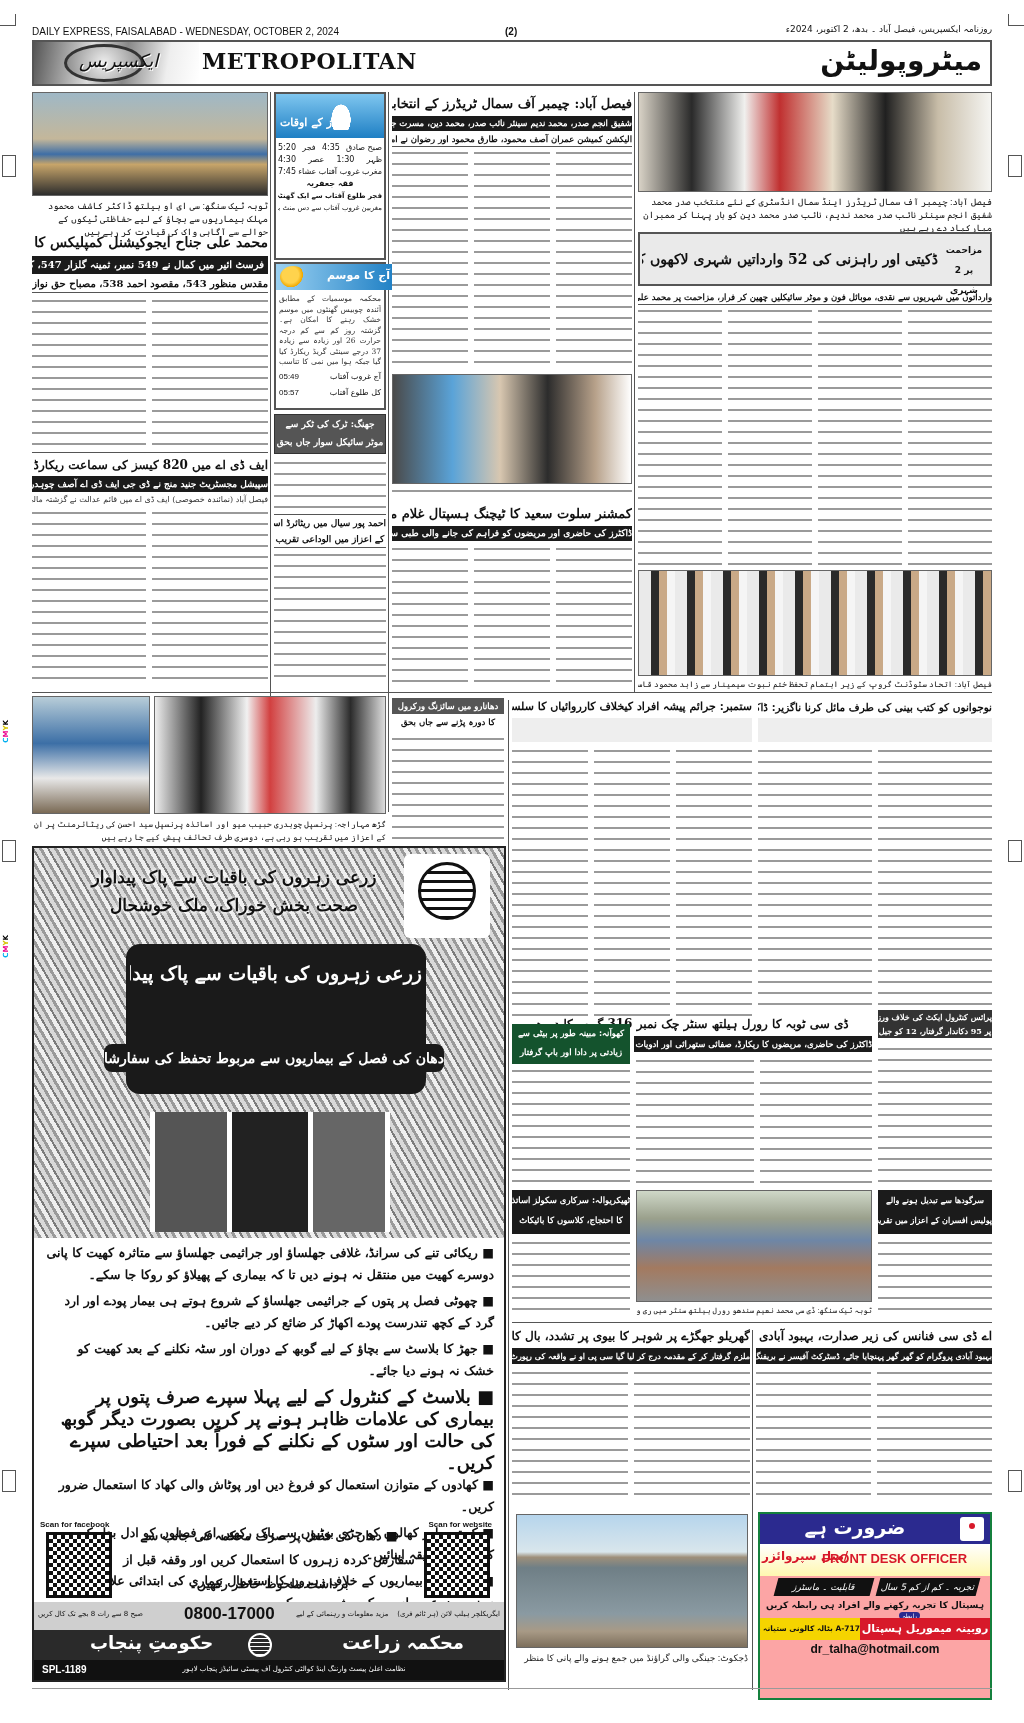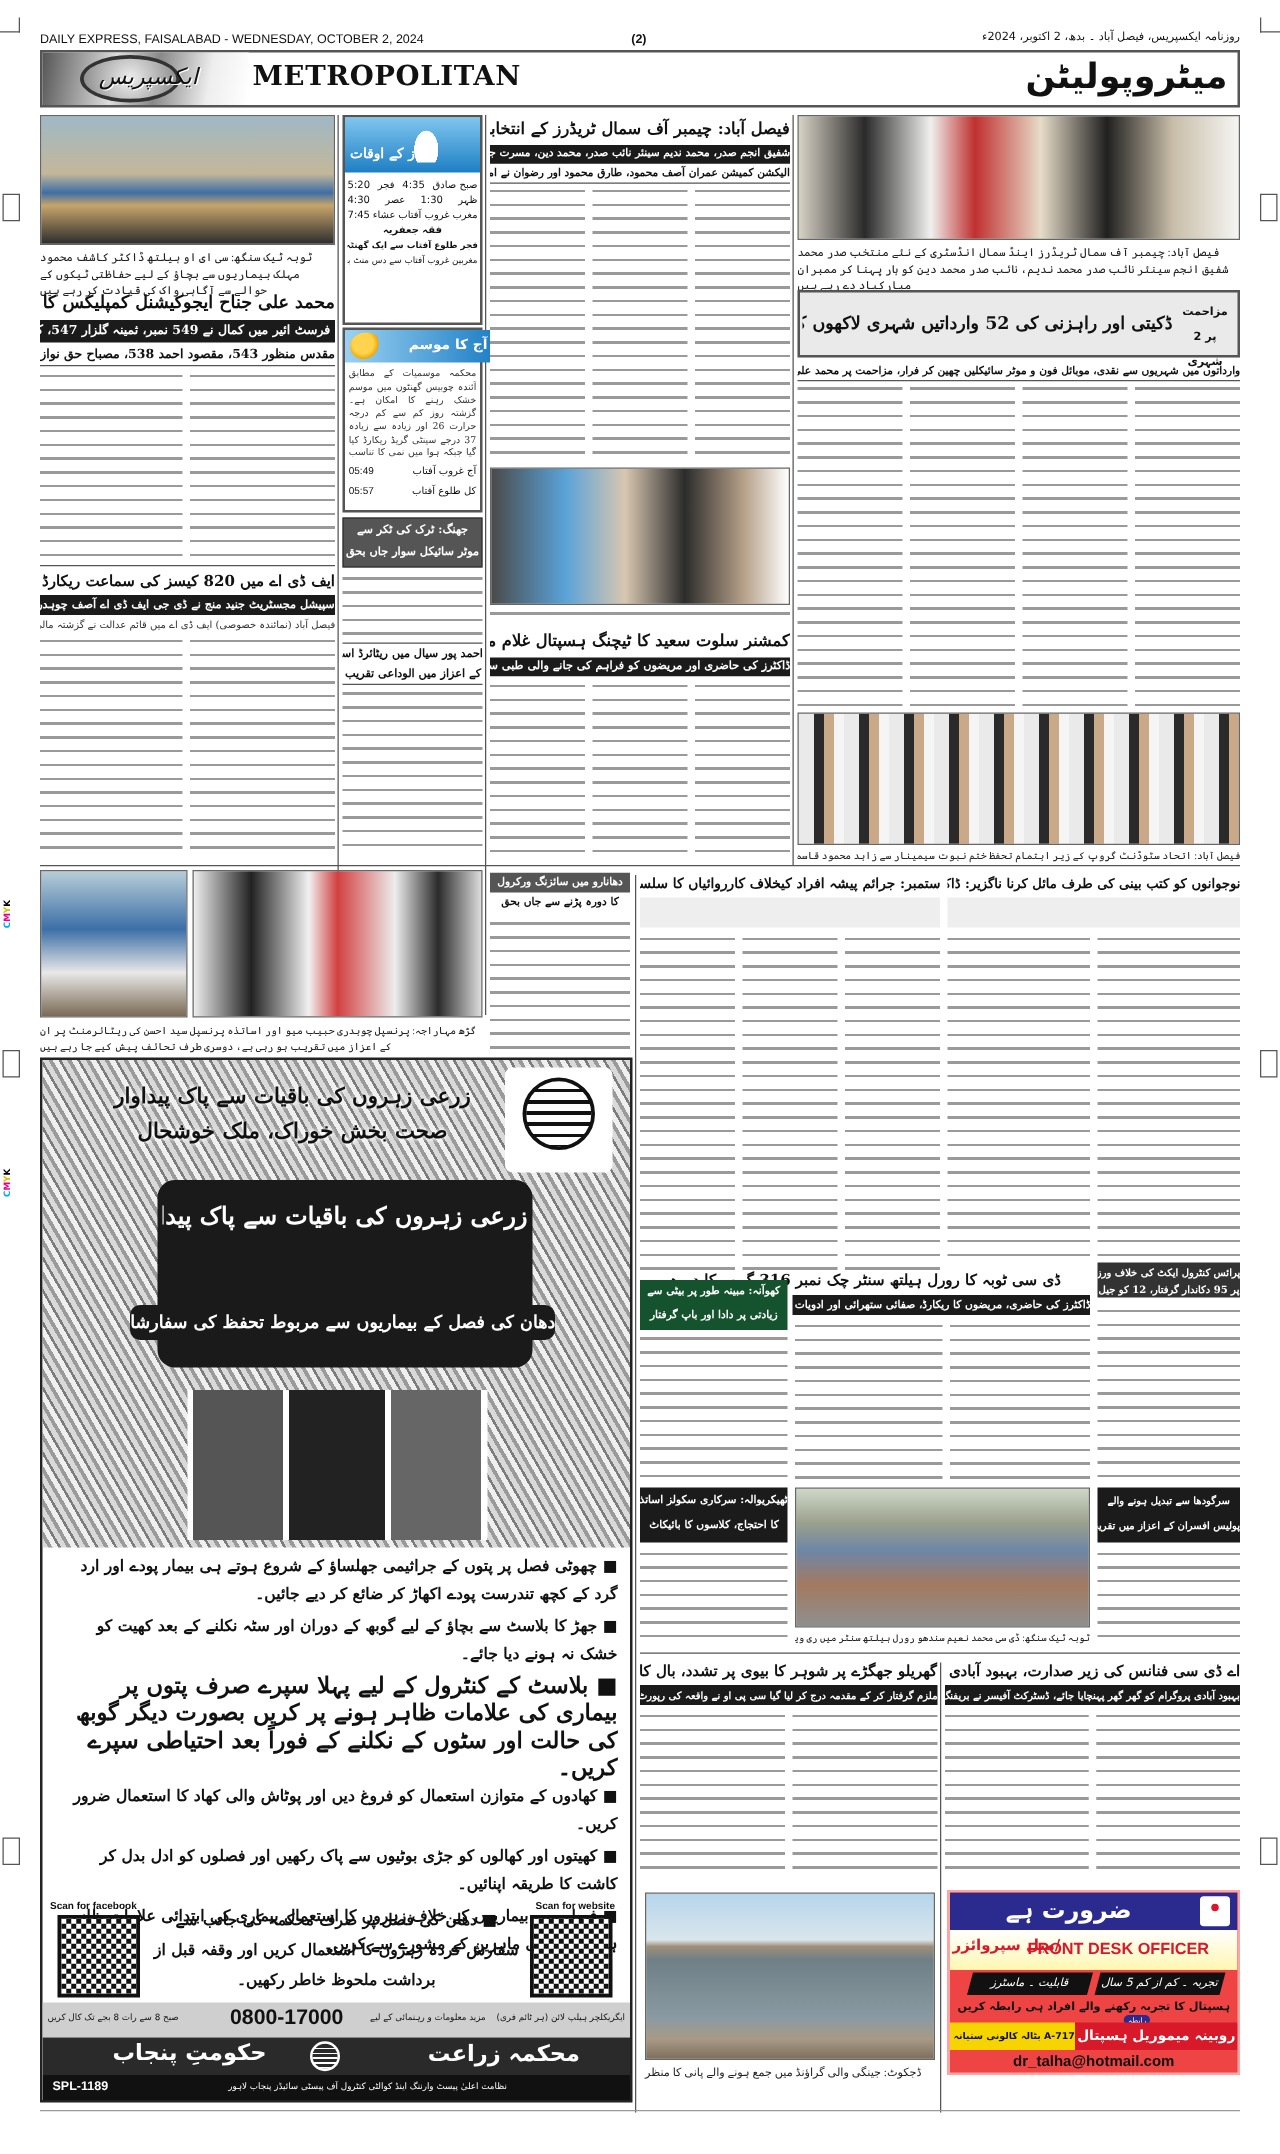--- a/index.html
+++ b/index.html
@@ -4,21 +4,21 @@
 <style>
 *{box-sizing:border-box;margin:0;padding:0}
 body{width:1024px;height:1723px;background:#fff;position:relative;overflow:hidden;font-family:"DejaVu Sans",sans-serif;color:#111}
 .abs{position:absolute}
 .rtl{direction:rtl;text-align:right}
 .txt{font-family:"DejaVu Serif",serif;font-size:8px;line-height:11px;color:#333;direction:rtl;text-align:justify;overflow:hidden}
 .txt.lines{background:repeating-linear-gradient(to bottom,#fff 0 4px,#9a9a9a 4px 6px,#fff 6px 11px)}
 .photo{background:linear-gradient(135deg,#8a9aa8,#c9b7a3 40%,#6d7c8a 70%,#b8a590);border:1px solid #666}
 .headline{font-family:"DejaVu Serif",serif;font-weight:bold;direction:rtl;text-align:center;white-space:nowrap;overflow:hidden}
 .darkbar{background:#1b1b1b;color:#fff}
-.caption{font-family:Liberation Serif, serif;font-size:9px;line-height:13px;direction:rtl;text-align:left;color:#222}
+.caption{font-family:Liberation Sans, sans-serif;font-size:9px;line-height:13px;direction:rtl;text-align:right;color:#222}
 .vline{position:absolute;width:1px;background:#555}
 .hline{position:absolute;height:1px;background:#555}
 .mark{position:absolute;border:1px solid #555}
 </style>
 </head>
 <body>
 
 <div class="mark" style="left:0;top:14px;width:16px;height:12px;border-left:none;border-top:none"></div>
 <div class="mark" style="right:0;top:14px;width:16px;height:12px;border-right:none;border-top:none"></div>
 <div class="mark" style="left:2px;top:155px;width:14px;height:22px"></div>
@@ -191,20 +191,21 @@
     <div class="abs" style="left:14px;top:8px;width:58px;height:58px;border:3px solid #111;border-radius:50%;background:repeating-linear-gradient(180deg,#fff 0 6px,#111 6px 9px)"></div>
   </div>
   <div class="abs headline" style="left:40px;top:16px;width:320px;font-size:17px;line-height:26px;color:#111;text-shadow:0 0 4px #fff,0 0 4px #fff">زرعی زہروں کی باقیات سے پاک پیداوار</div>
   <div class="abs headline" style="left:40px;top:44px;width:320px;font-size:17px;line-height:26px;color:#111;text-shadow:0 0 4px #fff,0 0 4px #fff">صحت بخش خوراک، ملک خوشحال</div>
   <div class="abs" style="left:92px;top:96px;width:300px;height:150px;background:#1a1a1a;border-radius:14px"></div>
   <div class="abs headline" style="left:96px;top:108px;width:292px;font-size:19px;line-height:34px;color:#fff">زرعی زہروں کی باقیات سے پاک پیداوار</div>
   <div class="abs headline" style="left:70px;top:196px;width:340px;font-size:14px;line-height:28px;color:#fff;background:#1a1a1a;border-radius:8px">دھان کی فصل کے بیماریوں سے مربوط تحفظ کی سفارشات</div>
   <div class="abs" style="left:116px;top:264px;width:240px;height:120px;background:linear-gradient(90deg,#fff 0 2%,#555 2% 32%,#fff 32% 34%,#222 34% 66%,#fff 66% 68%,#666 68% 98%,#fff 98%)"></div>
 
   <div class="abs" style="left:10px;top:394px;width:450px;direction:rtl">
+    <div style="font-size:12.5px;line-height:22px;font-weight:bold;font-family:'DejaVu Serif',serif;margin-bottom:4px">■ <span>ریکائی تنے کی سرانڈ، غلافی جھلساؤ اور جراثیمی جھلساؤ سے متاثرہ کھیت کا پانی دوسرے کھیت میں منتقل نہ ہونے دیں تا کہ بیماری کے پھیلاؤ کو روکا جا سکے۔</span></div>
     <div style="font-size:12.5px;line-height:22px;font-weight:bold;font-family:'DejaVu Serif',serif;margin-bottom:4px">■ <span>چھوٹی فصل پر پتوں کے جراثیمی جھلساؤ کے شروع ہوتے ہی بیمار پودے اور ارد گرد کے کچھ تندرست پودے اکھاڑ کر ضائع کر دیے جائیں۔</span></div>
     <div style="font-size:12.5px;line-height:22px;font-weight:bold;font-family:'DejaVu Serif',serif;margin-bottom:4px">■ <span>جھڑ کا بلاسٹ سے بچاؤ کے لیے گوبھ کے دوران اور سٹہ نکلنے کے بعد کھیت کو خشک نہ ہونے دیا جائے۔</span></div>
     <div style="font-size:18px;line-height:22px;font-weight:bold;font-family:'DejaVu Serif',serif;margin-bottom:0">■ <span>بلاسٹ کے کنٹرول کے لیے پہلا سپرے صرف پتوں پر بیماری کی علامات ظاہر ہونے پر کریں بصورت دیگر گوبھ کی حالت اور سٹوں کے نکلنے کے فوراً بعد احتیاطی سپرے کریں۔</span></div>
     <div style="font-size:12.5px;line-height:22px;font-weight:bold;font-family:'DejaVu Serif',serif;margin-bottom:4px">■ <span>کھادوں کے متوازن استعمال کو فروغ دیں اور پوٹاش والی کھاد کا استعمال ضرور کریں۔</span></div>
     <div style="font-size:12.5px;line-height:22px;font-weight:bold;font-family:'DejaVu Serif',serif;margin-bottom:4px">■ <span>کھیتوں اور کھالوں کو جڑی بوٹیوں سے پاک رکھیں اور فصلوں کو ادل بدل کر کاشت کا طریقہ اپنائیں۔</span></div>
     <div style="font-size:12.5px;line-height:22px;font-weight:bold;font-family:'DejaVu Serif',serif;margin-bottom:4px">■ <span>فصل میں بیماریوں کے خلاف زہروں کا استعمال بیماری کی ابتدائی علامات ظاہر ہونے پر زرعی ماہرین کے مشورے سے کریں۔</span></div>
   </div>
 
   <div class="abs" style="left:6px;top:672px;font-family:'Liberation Sans',sans-serif;font-size:8px;font-weight:bold">Scan for facebook</div>
   <div class="abs" style="left:12px;top:684px;width:66px;height:66px;background:repeating-conic-gradient(#111 0 25%,#fff 0 50%) 0 0/8px 8px;border:3px solid #111"></div>
@@ -263,21 +264,21 @@
 <div class="abs txt lines" style="left:634px;top:1368px;width:116px;height:134px"></div>
 
 <div class="abs headline" style="left:756px;top:1326px;width:236px;font-size:12px;line-height:20px">اے ڈی سی فنانس کی زیر صدارت، بہبود آبادی کمیٹی کا اجلاس</div>
 <div class="abs headline darkbar" style="left:756px;top:1348px;width:236px;font-size:8px;line-height:16px">بہبود آبادی پروگرام کو گھر گھر پہنچایا جائے، ڈسٹرکٹ آفیسر نے بریفنگ دی</div>
 <div class="abs txt lines" style="left:756px;top:1368px;width:115px;height:134px"></div>
 <div class="abs txt lines" style="left:877px;top:1368px;width:115px;height:134px"></div>
 
 <div class="abs photo" style="left:516px;top:1514px;width:232px;height:134px;background:linear-gradient(180deg,#b6d5ec 0%,#d9e6ec 28%,#9e8f7a 32%,#6f7f86 40%,#8a9aa2 75%,#a89a86 88%,#7d6f5c 100%)"></div>
 <div class="abs caption" style="left:516px;top:1652px;width:232px">ڈجکوٹ: جینگی والی گراؤنڈ میں جمع ہونے والے پانی کا منظر</div>
 
-<div class="abs" style="left:758px;top:1512px;width:234px;height:148px;border:2px solid #fca5a5;background:#ef4444;overflow:hidden">
+<div class="abs" style="left:758px;top:1512px;width:234px;height:188px;border:2px solid #15803d;background:#fca5a5;overflow:hidden">
   <div class="abs" style="left:0;top:0;width:230px;height:30px;background:#2b2a8f">
     <div class="abs" style="left:20px;top:2px;width:150px;font-size:19px;font-weight:bold;color:#fff;direction:rtl;text-align:center;letter-spacing:3px">ضرورت ہے</div>
     <div class="abs" style="right:6px;top:3px;width:24px;height:24px;background:#fff;border-radius:3px">
       <div class="abs" style="left:9px;top:6px;width:6px;height:6px;background:#d7192a;border-radius:50%"></div>
     </div>
   </div>
   <div class="abs" style="left:0;top:30px;width:230px;height:32px;background:linear-gradient(180deg,#fff,#fff7b0)">
     <span class="abs" style="left:62px;top:7px;font-family:'Liberation Sans',sans-serif;font-size:13px;font-weight:bold;color:#d7192a">FRONT DESK OFFICER</span>
     <span class="abs" style="left:2px;top:5px;font-size:12px;font-weight:bold;color:#d7192a;direction:rtl">/میل سپروائزر</span>
   </div>

